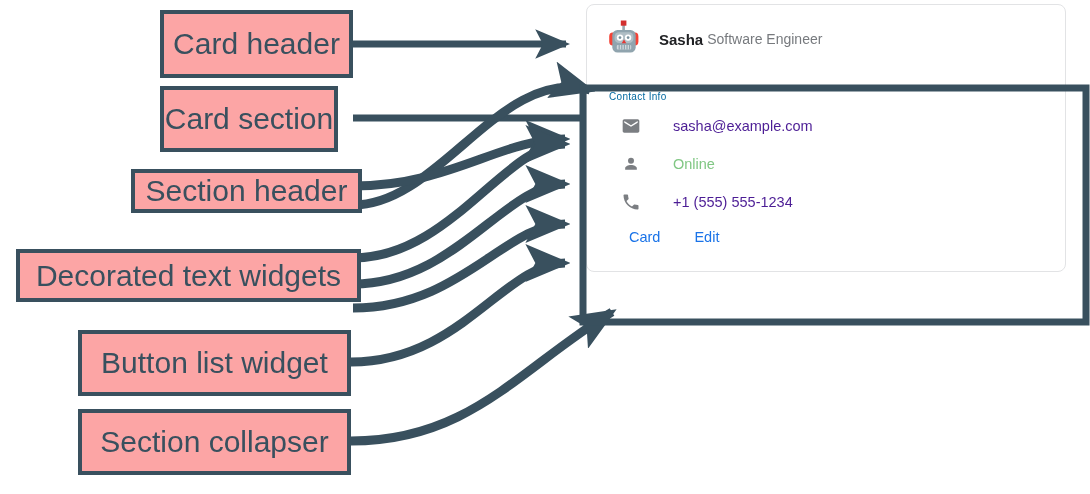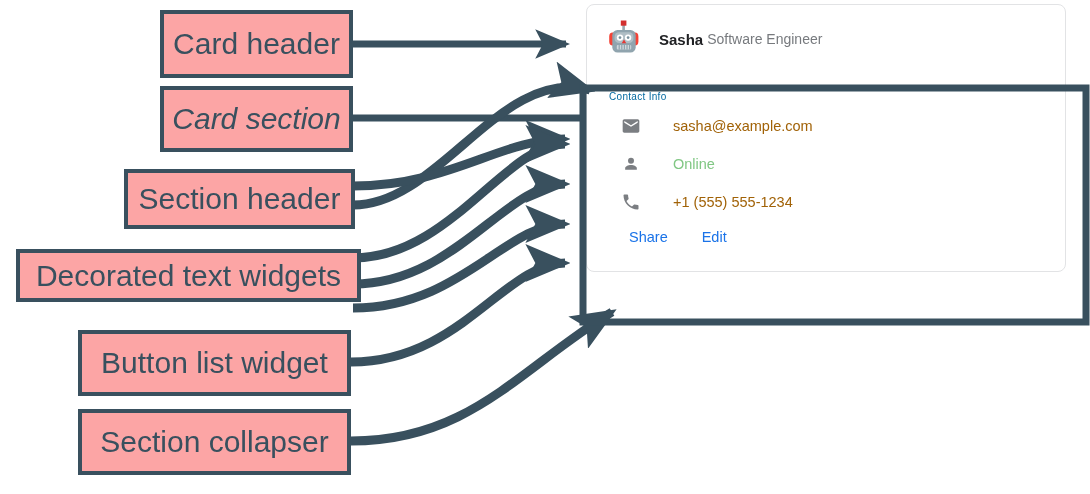--- a/index.html
+++ b/index.html
@@ -113,21 +113,21 @@
     height: 20px;
     flex: 0 0 20px;
     margin-left: 18px;
     display: flex;
     align-items: center;
     justify-content: center;
   }
   .text-row .row-icon svg { display: block; }
   .row-text {
     font-size: 14.5px;
-    color: #a16207;
+    color: #4c1d95;
     margin-left: 32px;
     line-height: 1;
   }
   .row-text.status-online {
     color: #81c784;
   }
   .button-list {
     display: flex;
     align-items: center;
     gap: 34px;
@@ -215,21 +215,21 @@
         <div class="text-row">
           <span class="row-icon">
             <svg width="20" height="20" viewBox="0 0 24 24" fill="#7b7e82" xmlns="http://www.w3.org/2000/svg">
               <path d="M6.6 10.8c1.4 2.8 3.8 5.1 6.6 6.6l2.2-2.2c.3-.3.7-.4 1-.2 1.2.4 2.4.6 3.6.6.6 0 1 .4 1 1V20c0 .6-.4 1-1 1C10.6 21 3 13.4 3 4c0-.6.4-1 1-1h3.5c.6 0 1 .4 1 1 0 1.3.2 2.5.6 3.6.1.3 0 .7-.2 1l-2.3 2.2z"></path>
             </svg>
           </span>
           <span class="row-text">+1 (555) 555-1234</span>
         </div>
 
         <div class="button-list">
-          <button class="link-btn">Share</button>
+          <button class="link-btn">Card</button>
           <button class="link-btn">Edit</button>
         </div>
 
 
       </div>
     </div>
   </div>
 
   <svg id="annotations" viewBox="0 0 1090 494" xmlns="http://www.w3.org/2000/svg">
     <defs>
@@ -254,25 +254,25 @@
 
     <path d="M351,441 C470,441 520,368 612,312" stroke="#39505e" stroke-width="9" fill="none" marker-end="url(#arrowhead)"></path>
 
     <rect x="583" y="88" width="503" height="234" fill="none" stroke="#39505e" stroke-width="7"></rect>
   </svg>
 
   <div class="anno-box" style="left:160px; top:10px; width:193px; height:68px;">
     <span class="anno-label">Card header</span>
   </div>
 
-  <div class="anno-box" style="left:160px; top:86px; width:193px; height:66px;font-style:italic;">
+  <div class="anno-box" style="left:160px; top:86px; width:178px; height:66px;">
     <span class="anno-label">Card section</span>
   </div>
 
-  <div class="anno-box" style="left:124px; top:169px; width:231px; height:60px;">
+  <div class="anno-box" style="left:131px; top:169px; width:231px; height:44px;">
     <span class="anno-label">Section header</span>
   </div>
 
   <div class="anno-box" style="left:16px; top:249px; width:345px; height:53px;">
     <span class="anno-label">Decorated text widgets</span>
   </div>
 
   <div class="anno-box" style="left:78px; top:330px; width:273px; height:66px;">
     <span class="anno-label">Button list widget</span>
   </div>

